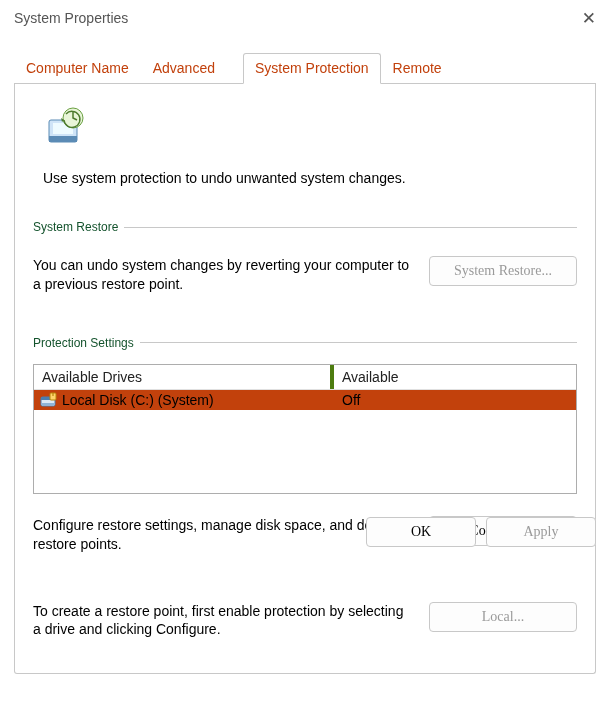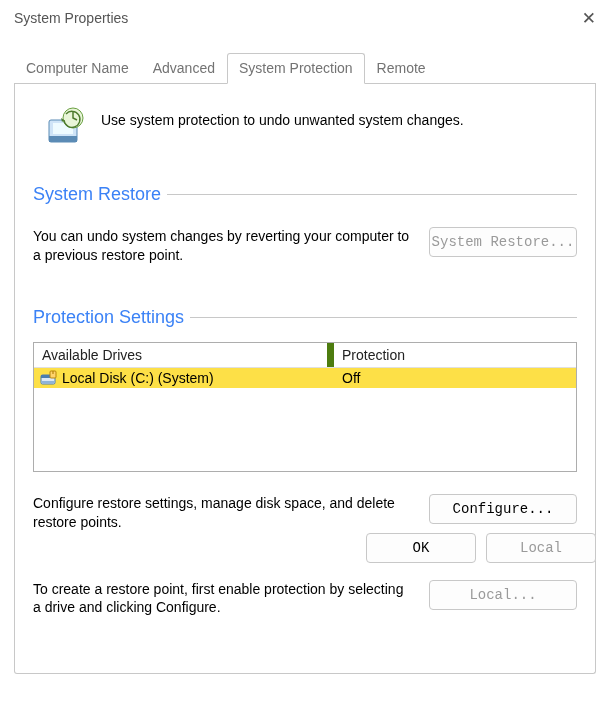--- a/index.html
+++ b/index.html
@@ -26,52 +26,54 @@
     padding: 4px 14px 14px 14px;
   }
   .tabs {
     display: flex;
     border-bottom: 1px solid #c8c8c8;
     margin-top: 12px;
   }
   .tab {
     padding: 6px 11px 7px 11px;
     font-size: 14px;
-    color: #737373;
+    color: #c2410c;
     border: 1px solid transparent;
     border-bottom: none;
     position: relative;
     top: 1px;
     cursor: default;
   }
   .tab.active {
     border: 1px solid #c8c8c8;
     border-bottom: 1px solid #fff;
     background: #fff;
     border-radius: 3px 3px 0 0;
+    margin-left: 16px;
   }
   .panel {
     border: 1px solid #c8c8c8;
     border-top: none;
     padding: 16px 18px 18px 18px;
     height: 590px;
     border-radius: 0 0 3px 3px;
   }
   .intro {
     display: flex;
     align-items: flex-start;
     gap: 14px;
     margin: 6px 0 34px 10px;
+    flex-direction: column;
   }
   .intro .text { font-size: 14px; padding-top: 6px; }
   .group-label {
     display: flex;
     align-items: center;
-    font-size: 18px;
-    color: #3b82f6;
+    font-size: 12px;
+    color: #14532d;
     margin-bottom: 14px;
     text-align: center;
   }
   .group-label::after {
     content: "";
     flex: 1;
     height: 1px;
     background: #c8c8c8;
     margin-left: 6px;
   }
@@ -83,53 +85,53 @@
     margin-top: 22px;
   }
   .row .txt { flex: 1; font-size: 14px; line-height: 1.35; }
   .btn {
     width: 148px;
     height: 30px;
     border: 1px solid #c8c8c8;
     background: #fdfdfd;
     border-radius: 4px;
     font-size: 14px;
-    font-family: Liberation Mono, monospace;
+    font-family: Liberation Serif, serif;
     display: flex;
     align-items: center;
     justify-content: center;
     color: #000;
   }
   .btn.disabled { color: #9a9a9a; }
   .spacer { height: 34px; }
   .drives-box {
     border: 1px solid #adadad;
     height: 130px;
     background: #fff;
     margin-bottom: 20px;
   }
   .drives-header {
     display: flex;
     border-bottom: 1px solid #e0e0e0;
     font-size: 14px;
     color: #222;
     background: #fff;
   }
-  .drives-header .col1 { width: 300px; padding: 4px 8px; border-right: 7px solid #4d7c0f; }
+  .drives-header .col1 { width: 300px; padding: 4px 8px; border-right: 4px solid #4d7c0f; }
   .drives-header .col2 { flex: 1; padding: 4px 8px; }
   .drive-row {
     display: flex;
     font-size: 14px;
-    background: #fde047;
+    background: #c2410c;
   }
   .drive-row .col1 { width: 300px; padding: 2px 6px; display: flex; align-items: center; gap: 4px; }
   .drive-row .col2 { flex: 1; padding: 2px 8px; }
   .footer {
     position: absolute;
-    bottom: 4px;
+    bottom: 20px;
     right: 14px;
     display: flex;
     gap: 10px;
   }
   .footer .btn { width: 110px; height: 30px; }
   .dlg { position: relative; width: 610px; height: 567px; }
   svg { display: block; }
 </style>
 </head>
 <body>
@@ -174,21 +176,21 @@
 
       <div class="spacer"></div>
 
       <div class="group-label">
           <span>Protection Settings</span>
         </div>
 
       <div class="drives-box">
         <div class="drives-header">
           <div class="col1">Available Drives</div>
-          <div class="col2">Protection</div>
+          <div class="col2">Available</div>
         </div>
         <div class="drive-row">
           <div class="col1">
             <span>
               <svg width="18" height="16" viewBox="0 0 18 16">
                 <rect x="1" y="5" width="14" height="9" rx="1.5" fill="#dce9f6" stroke="#4a7db0"></rect>
                 <rect x="1" y="5" width="14" height="3" fill="#4a7db0"></rect>
                 <rect x="1" y="11" width="14" height="2" fill="#8fb4d8"></rect>
                 <rect x="10" y="1" width="6" height="7" rx="1" fill="#ffd36b" stroke="#b8860b"></rect>
                 <path d="M13 1 v3" stroke="#b8860b" stroke-width="1.2"></path>
@@ -209,15 +211,15 @@
 
       <div class="row">
         <div class="txt">To create a restore point, first enable protection by selecting a drive and clicking Configure.</div>
         <div class="btn disabled">Local...</div>
       </div>
     </div>
   </div>
 
   <div class="footer">
     <div class="btn">OK</div>
-    <div class="btn disabled">Local</div>
+    <div class="btn disabled">Apply</div>
   </div>
 </div>
 
 </body></html>

